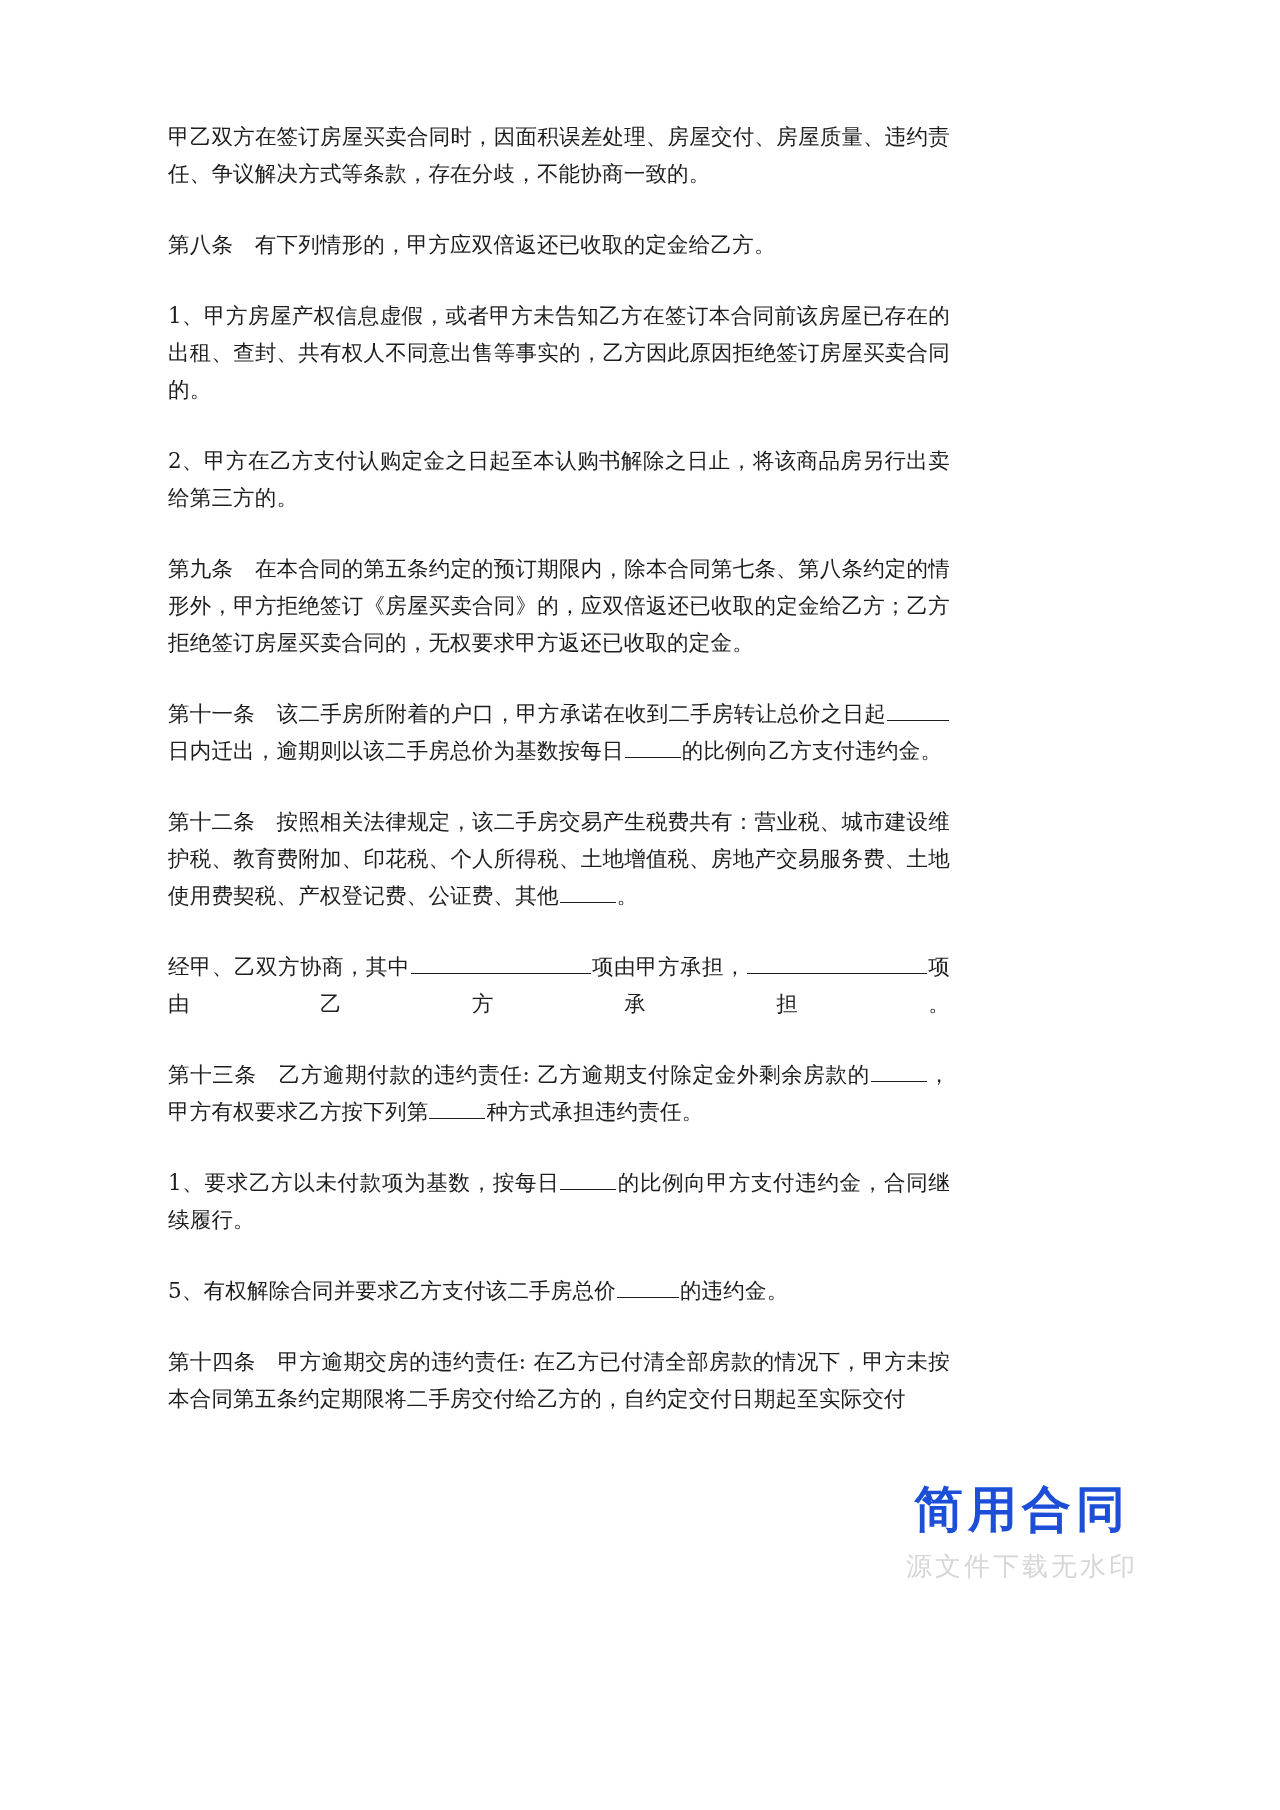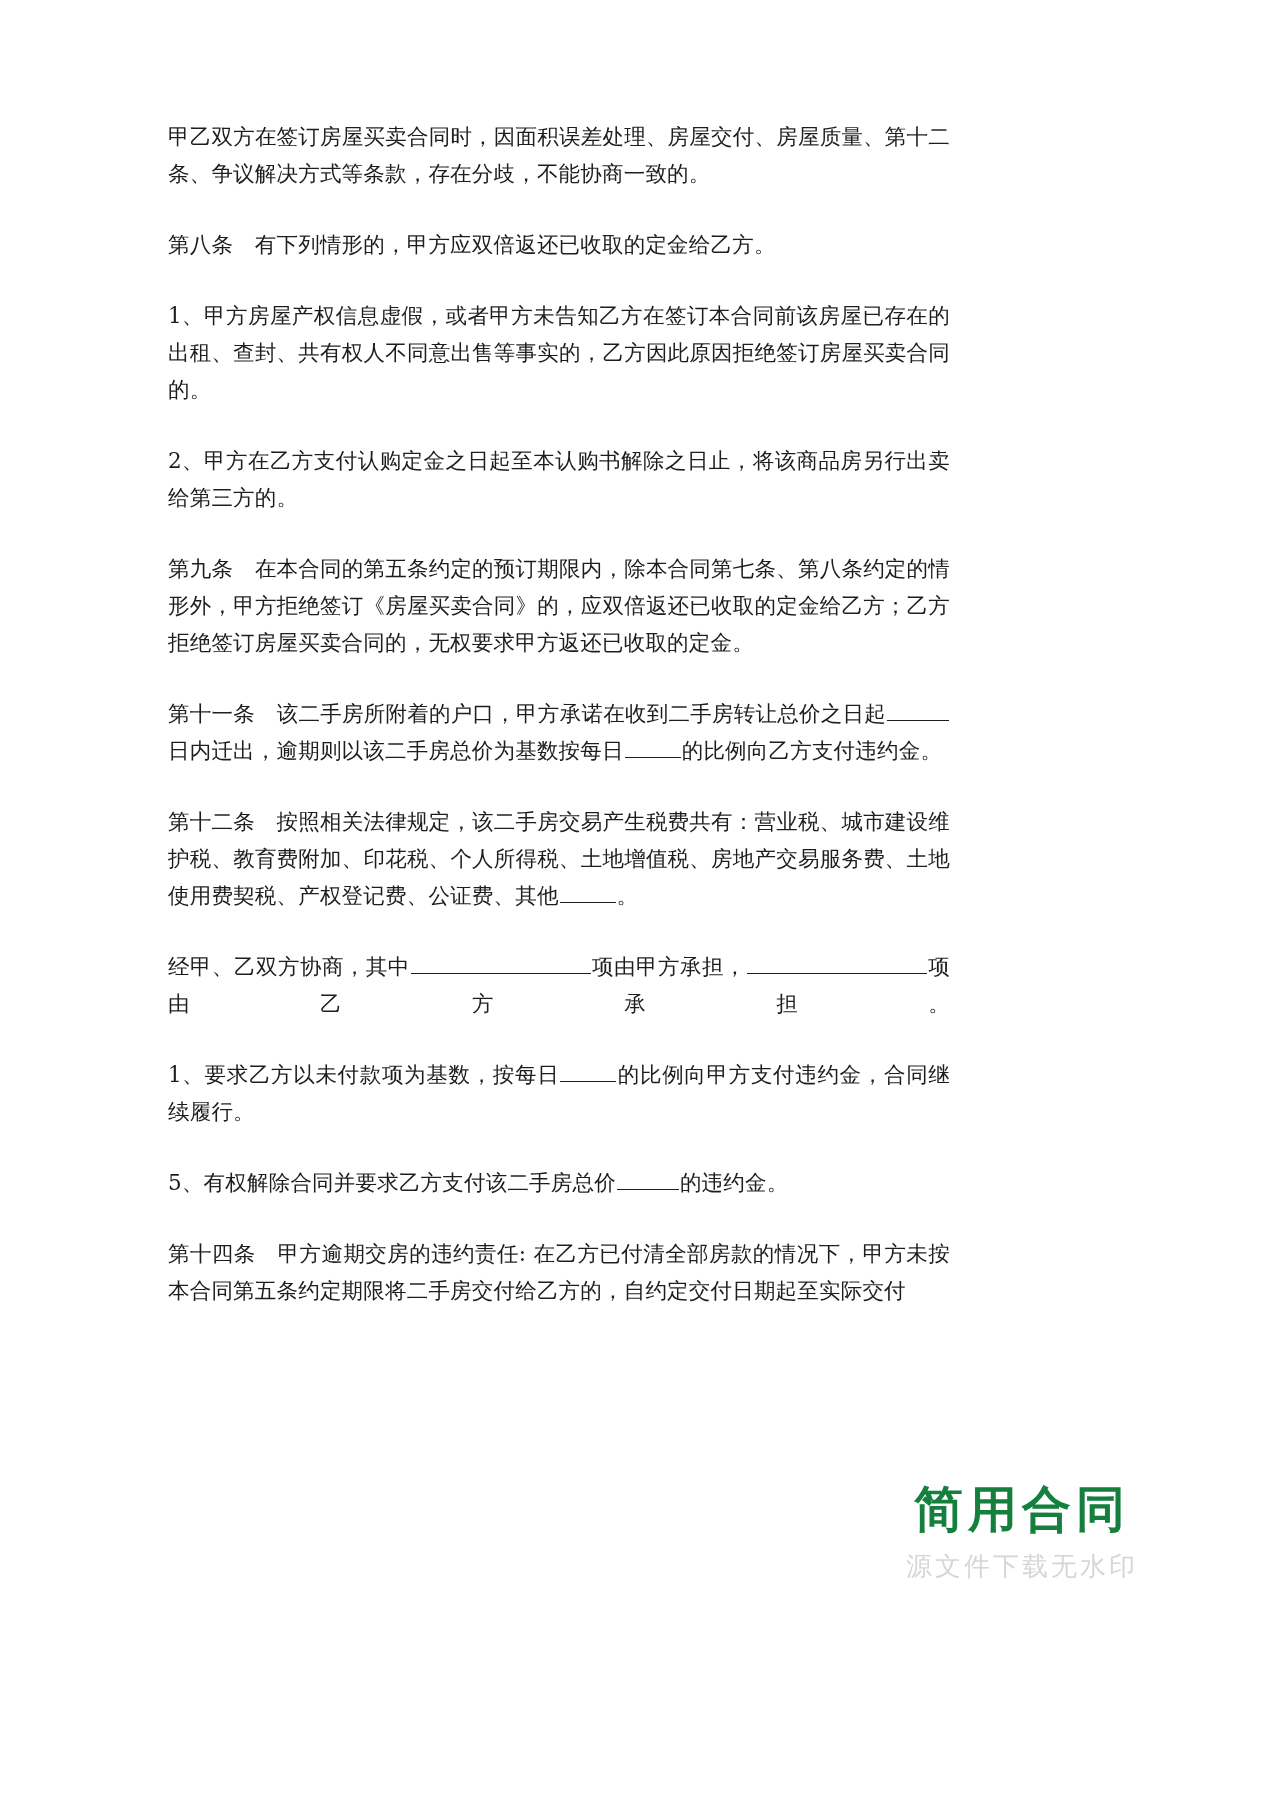--- a/index.html
+++ b/index.html
@@ -67,48 +67,49 @@
     width: 420px;
     text-align: center;
     pointer-events: none;
     user-select: none;
   }
   .watermark .wm-main {
     font-family: "DejaVu Sans", "Liberation Sans", sans-serif;
     font-size: 49px;
     font-weight: 700;
     letter-spacing: 5px;
-    color: #15803d;
+    color: #1d4ed8;
     line-height: 1.18;
     white-space: nowrap;
   }
   .watermark .wm-sub {
     font-family: "DejaVu Sans", "Liberation Sans", sans-serif;
     font-size: 26px;
     font-weight: 400;
     letter-spacing: 3px;
     color: #d6d6d6;
     margin-top: 10px;
     white-space: nowrap;
   }
 </style>
 </head>
 <body>
 
 <div class="page">
 
   <div class="content">
-      <p class="para" id="p-intro"><span>甲乙双方在签订房屋买卖合同时，因面积误差处理、房屋交付、房屋质量、第十二条、争议解决方式等条款，存在分歧，不能协商一致的。</span></p>
+      <p class="para" id="p-intro"><span>甲乙双方在签订房屋买卖合同时，因面积误差处理、房屋交付、房屋质量、违约责任、争议解决方式等条款，存在分歧，不能协商一致的。</span></p>
       <p class="para" id="p-article-8"><span>第八条　有下列情形的，甲方应双倍返还已收取的定金给乙方。</span></p>
       <p class="para" id="p-article-8-item-1"><span>1、甲方房屋产权信息虚假，或者甲方未告知乙方在签订本合同前该房屋已存在的出租、查封、共有权人不同意出售等事实的，乙方因此原因拒绝签订房屋买卖合同的。</span></p>
       <p class="para" id="p-article-8-item-2"><span>2、甲方在乙方支付认购定金之日起至本认购书解除之日止，将该商品房另行出卖给第三方的。</span></p>
       <p class="para" id="p-article-9"><span>第九条　在本合同的第五条约定的预订期限内，除本合同第七条、第八条约定的情形外，甲方拒绝签订《房屋买卖合同》的，应双倍返还已收取的定金给乙方；乙方拒绝签订房屋买卖合同的，无权要求甲方返还已收取的定金。</span></p>
       <p class="para" id="p-article-11"><span>第十一条　该二手房所附着的户口，甲方承诺在收到二手房转让总价之日起</span><span class="blank l"></span><span>日内迁出，逾期则以该二手房总价为基数按每日</span><span class="blank m"></span><span>的比例向乙方支付违约金。</span></p>
       <p class="para" id="p-article-12"><span>第十二条　按照相关法律规定，该二手房交易产生税费共有：营业税、城市建设维护税、教育费附加、印花税、个人所得税、土地增值税、房地产交易服务费、土地使用费契税、产权登记费、公证费、其他</span><span class="blank m"></span><span>。</span></p>
       <p class="para spread" id="p-article-12-allocation"><span>经甲、乙双方协商，其中</span><span class="blank xl"></span><span>项由甲方承担，</span><span class="blank xl"></span><span>项由乙方承担。</span></p>
+      <p class="para" id="p-article-13"><span>第十三条　乙方逾期付款的违约责任: 乙方逾期支付除定金外剩余房款的</span><span class="blank m"></span><span>，甲方有权要求乙方按下列第</span><span class="blank m"></span><span>种方式承担违约责任。</span></p>
       <p class="para" id="p-article-13-item-1"><span>1、要求乙方以未付款项为基数，按每日</span><span class="blank m"></span><span>的比例向甲方支付违约金，合同继续履行。</span></p>
       <p class="para" id="p-article-13-item-2"><span>5、有权解除合同并要求乙方支付该二手房总价</span><span class="blank l"></span><span>的违约金。</span></p>
       <p class="para" id="p-article-14"><span>第十四条　甲方逾期交房的违约责任: 在乙方已付清全部房款的情况下，甲方未按本合同第五条约定期限将二手房交付给乙方的，自约定交付日期起至实际交付</span></p>
     </div>
 
   <div class="watermark">
     <div class="wm-main">简用合同</div>
     <div class="wm-sub">源文件下载无水印</div>
   </div>
 

